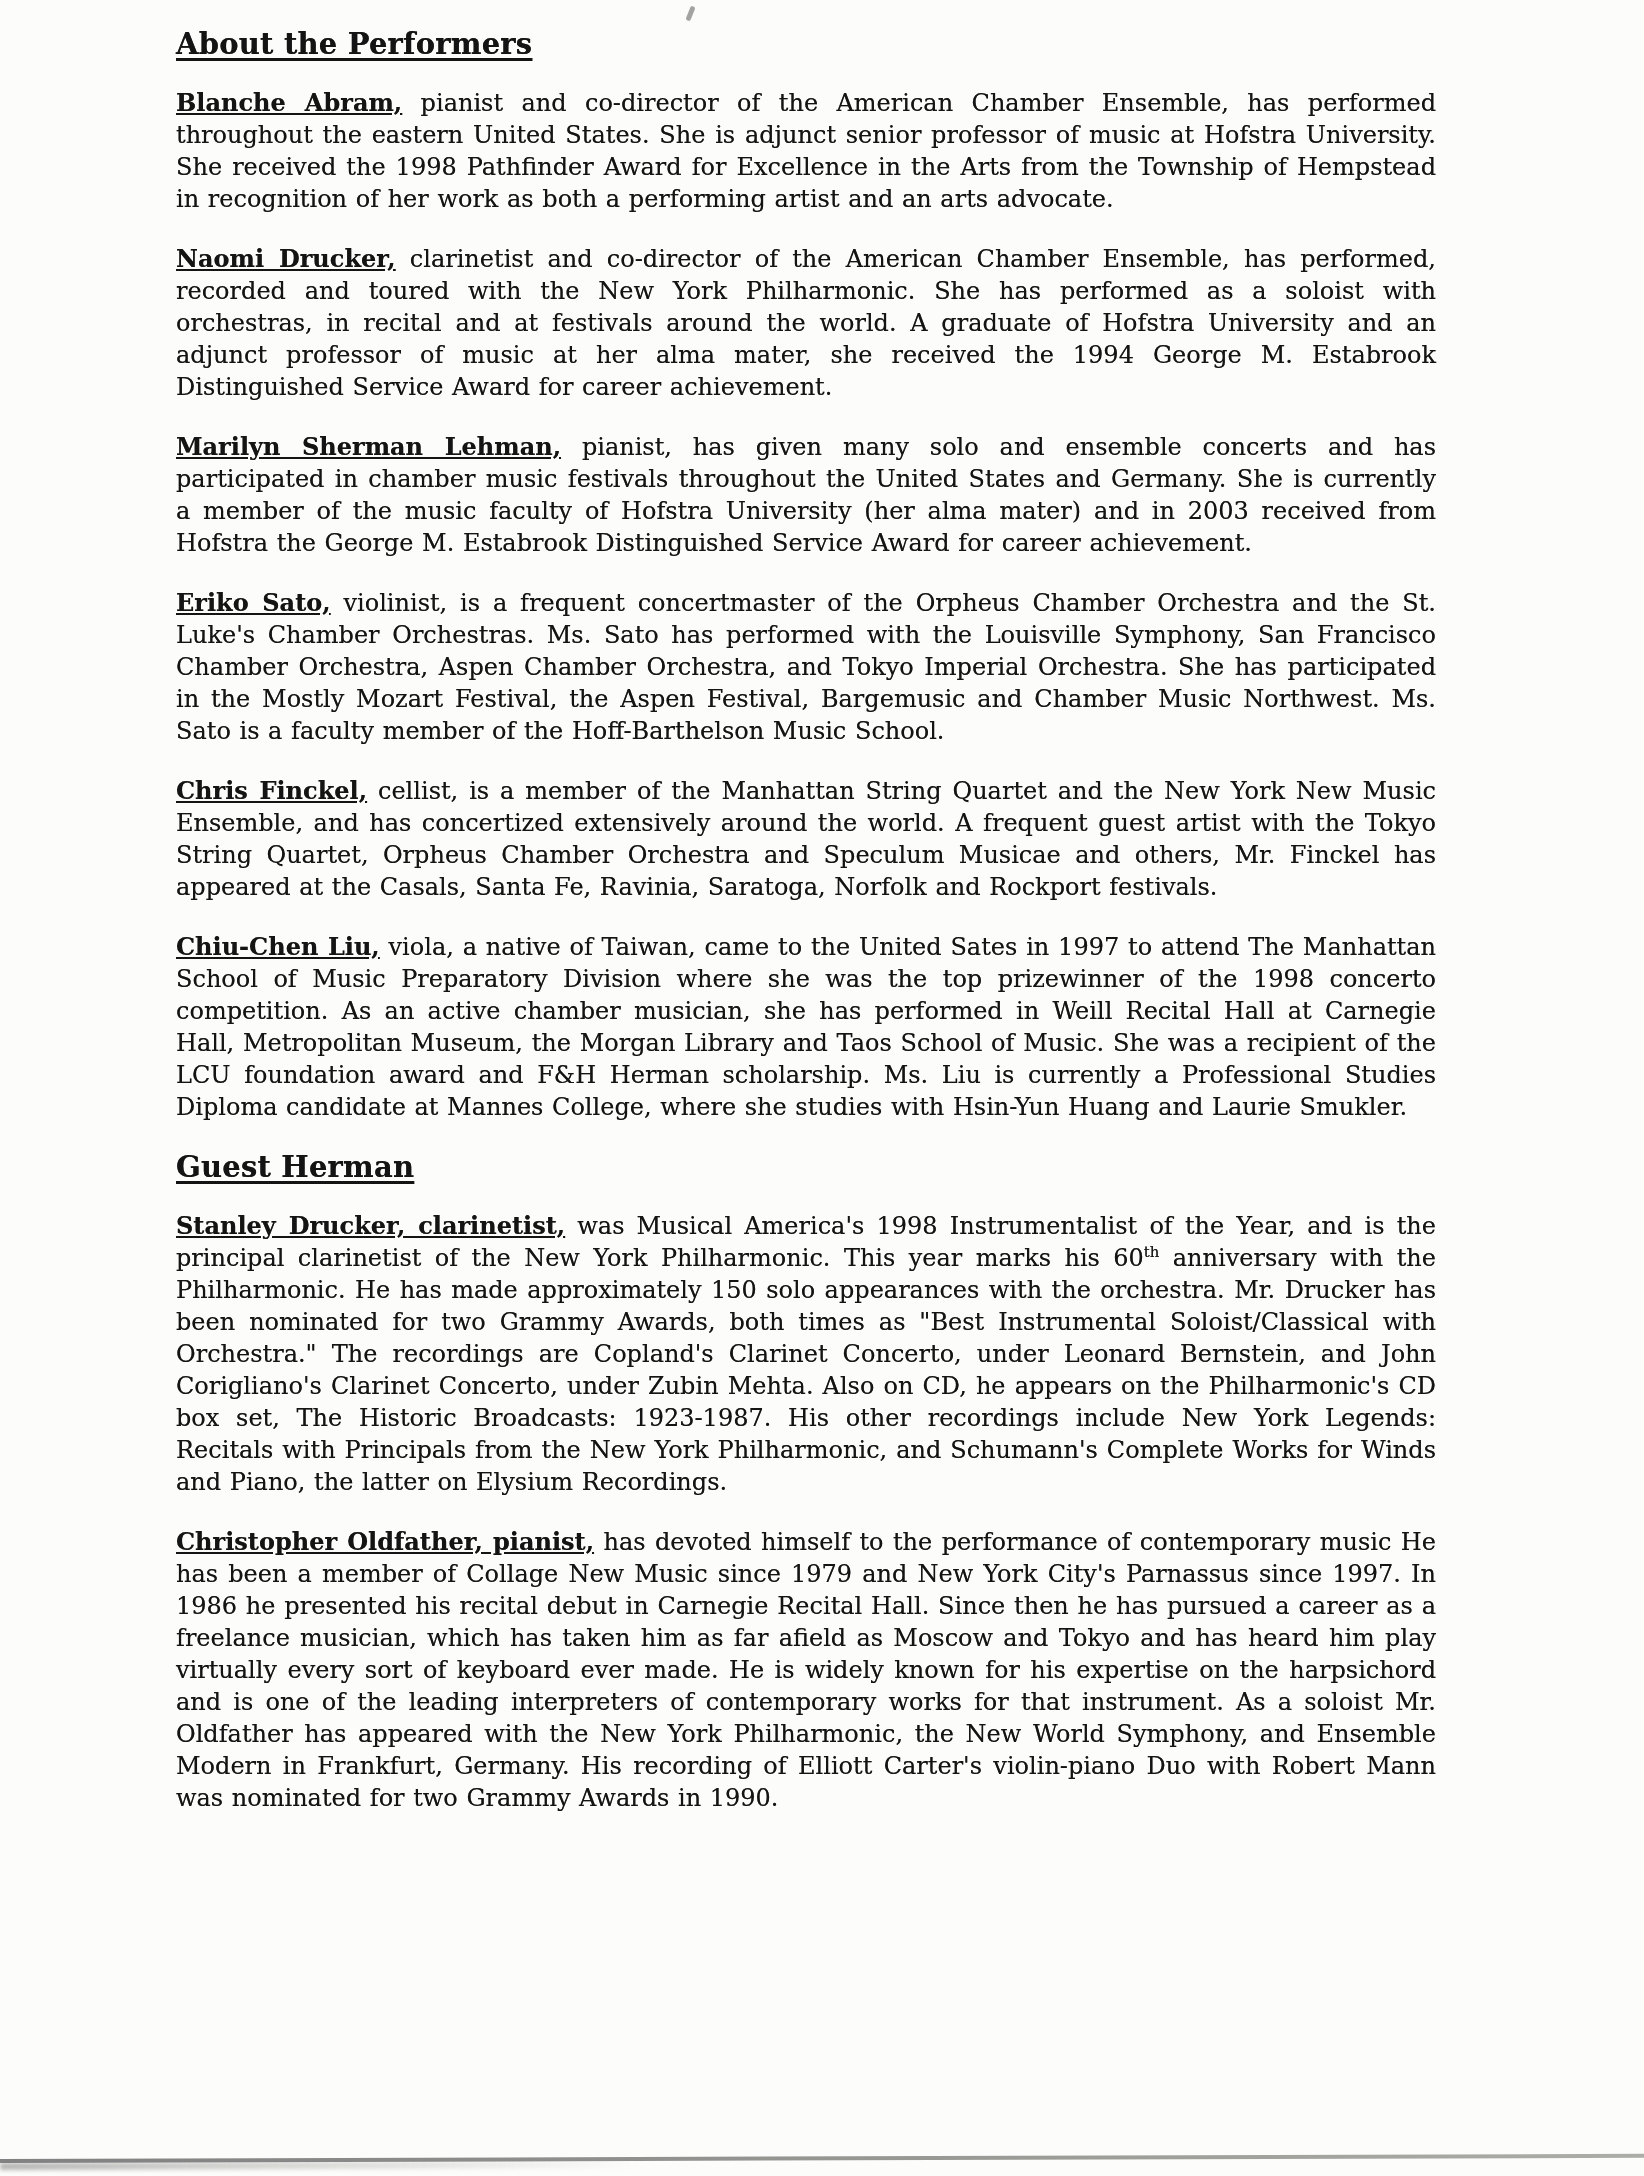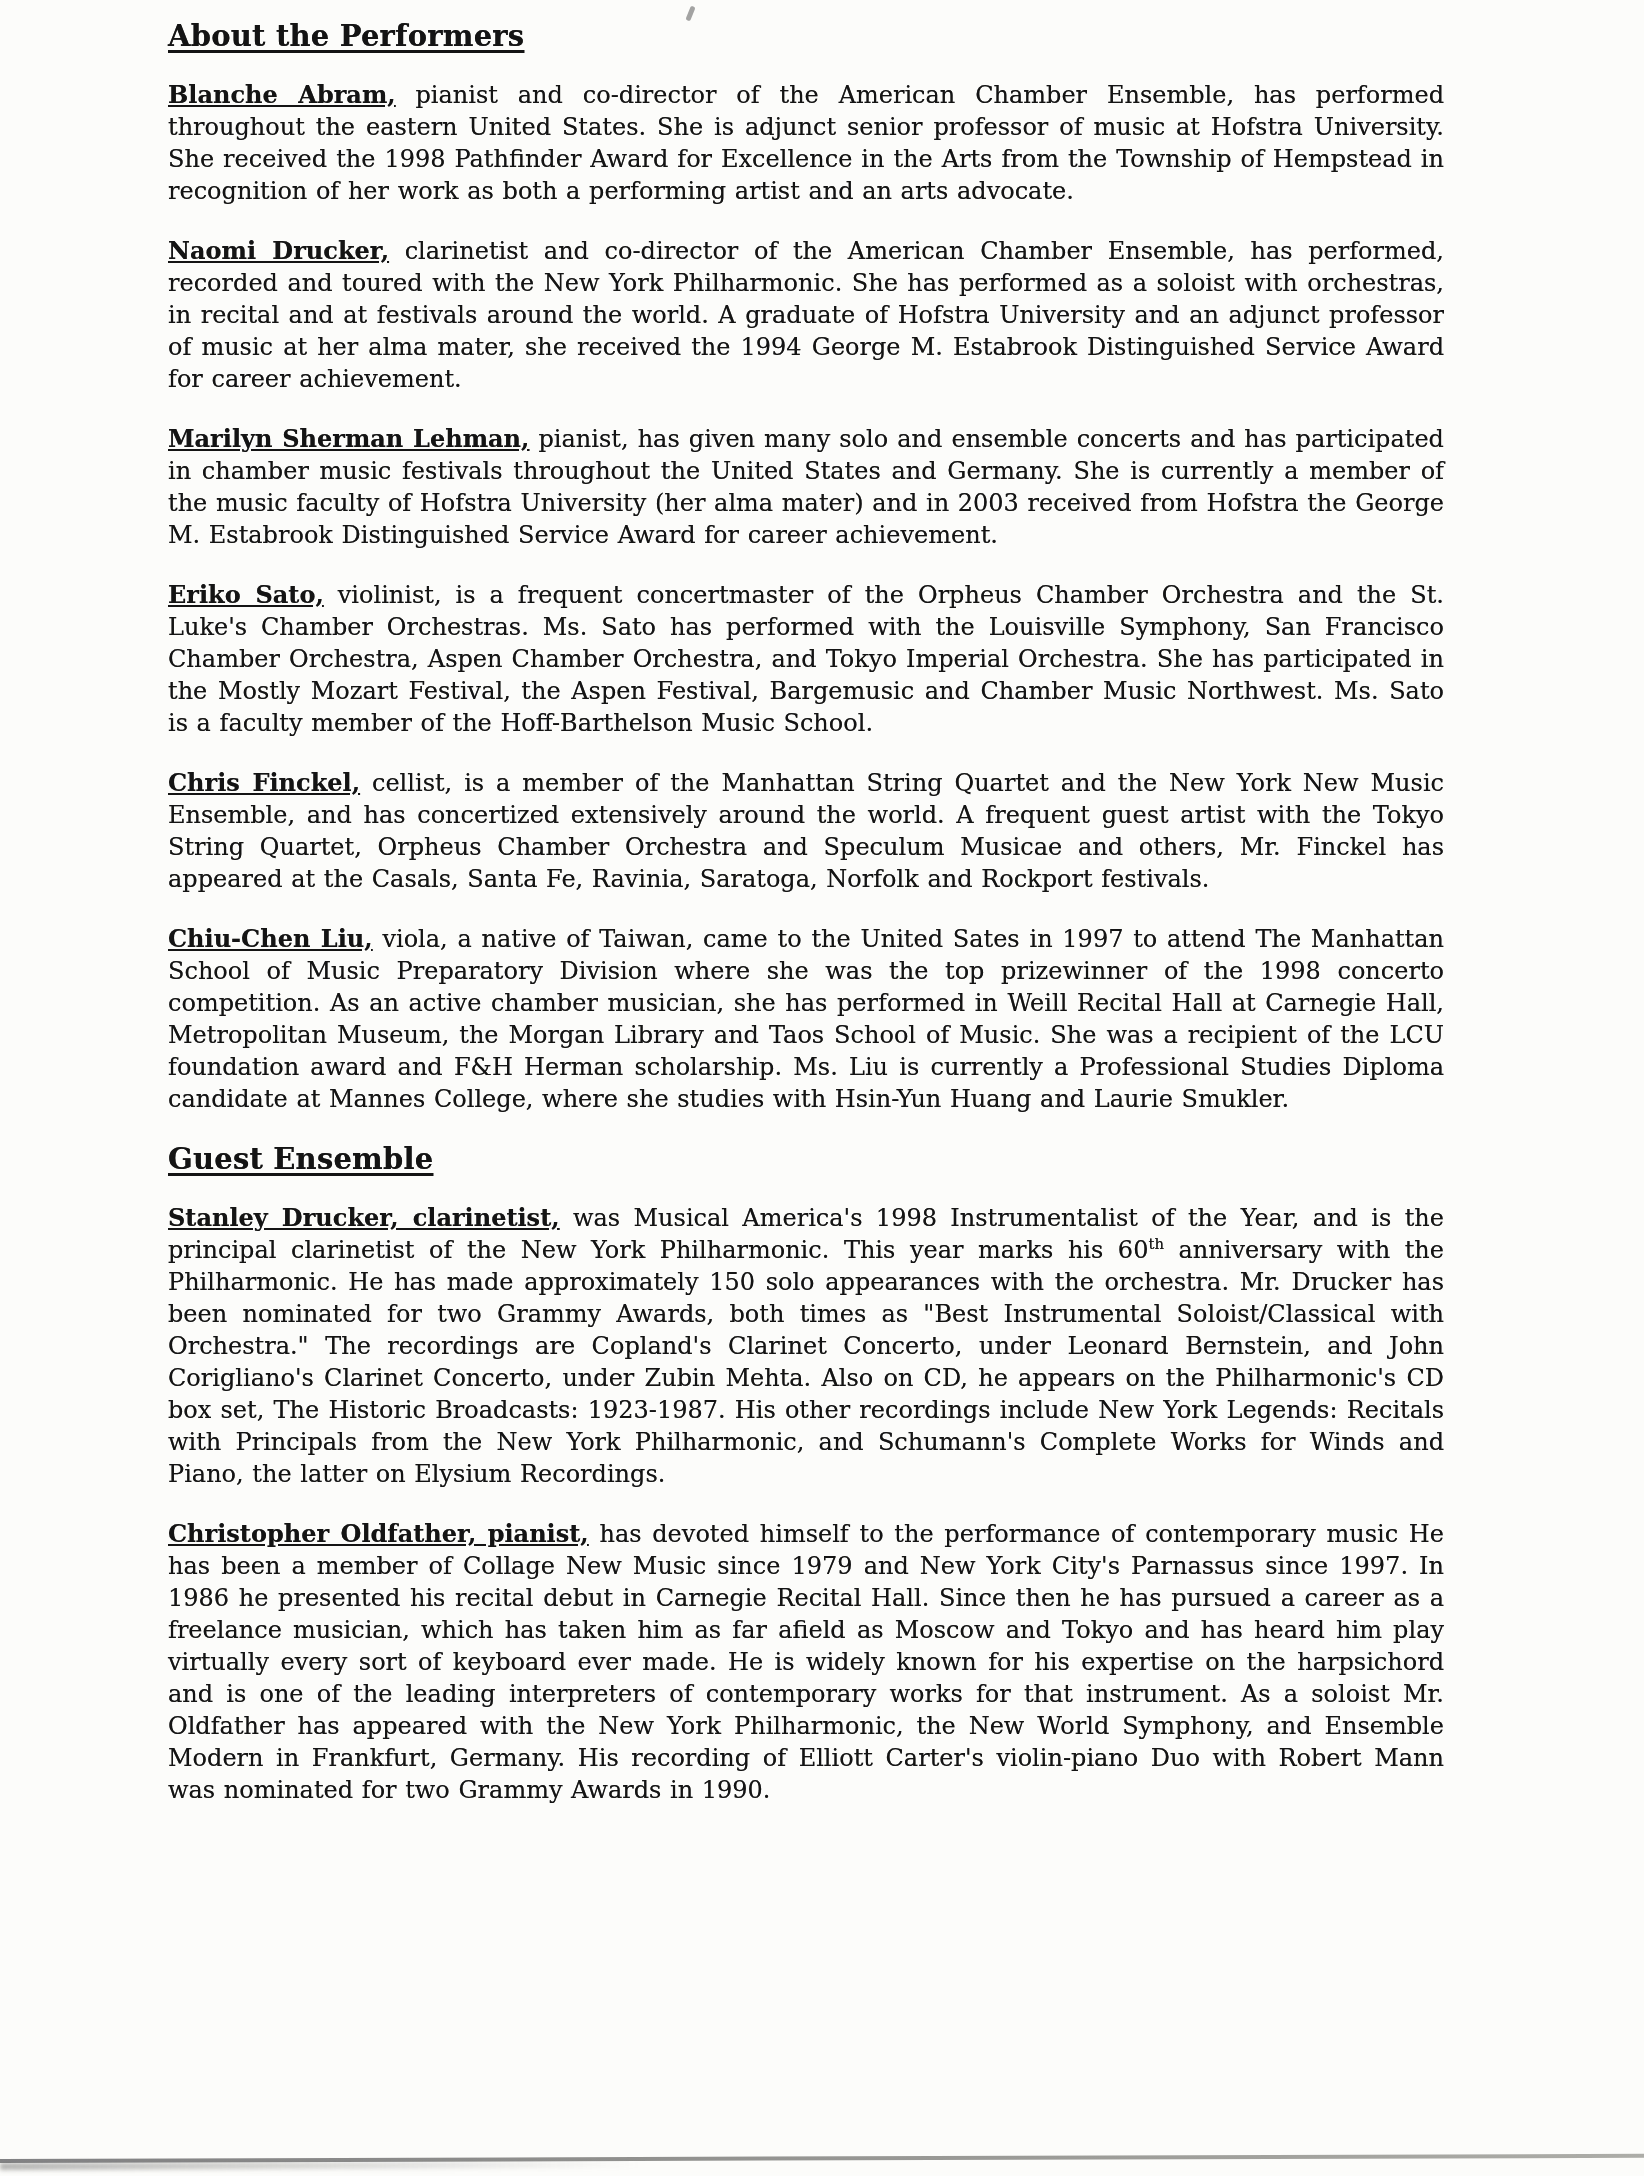--- a/index.html
+++ b/index.html
@@ -11,21 +11,21 @@
     color: #141414;
     font-family: "DejaVu Serif", serif;
     overflow: hidden;
   }
   .page-content {
     position: absolute;
     left: 160px;
     top: 12px;
     width: 1292px;
   }
-  .section { margin: 8px; }
+  .section { margin: 16px; }
   .section + .section { margin-top: 8px; }
   h2.heading {
     font-size: 29px;
     line-height: 33px;
     font-weight: bold;
     margin: 0 0 26px 0;
     text-decoration: underline;
     text-decoration-thickness: 3px;
     text-underline-offset: 4px;
     letter-spacing: 0.2px;
@@ -86,21 +86,21 @@
     <section class="section">
       <h2 class="heading">About the Performers</h2>
       <p class="para"><span class="b">Blanche Abram,</span><span> pianist and co-director of the American Chamber Ensemble, has performed throughout the eastern United States. She is adjunct senior professor of music at Hofstra University. She received the 1998 Pathfinder Award for Excellence in the Arts from the Township of Hempstead in recognition of her work as both a performing artist and an arts advocate.</span></p>
       <p class="para"><span class="b">Naomi Drucker,</span><span> clarinetist and co-director of the American Chamber Ensemble, has performed, recorded and toured with the New York Philharmonic. She has performed as a soloist with orchestras, in recital and at festivals around the world. A graduate of Hofstra University and an adjunct professor of music at her alma mater, she received the 1994 George M. Estabrook Distinguished Service Award for career achievement.</span></p>
       <p class="para"><span class="b">Marilyn Sherman Lehman,</span><span> pianist, has given many solo and ensemble concerts and has participated in chamber music festivals throughout the United States and Germany. She is currently a member of the music faculty of Hofstra University (her alma mater) and in 2003 received from Hofstra the George M. Estabrook Distinguished Service Award for career achievement.</span></p>
       <p class="para"><span class="b">Eriko Sato,</span><span> violinist, is a frequent concertmaster of the Orpheus Chamber Orchestra and the St. Luke's Chamber Orchestras. Ms. Sato has performed with the Louisville Symphony, San Francisco Chamber Orchestra, Aspen Chamber Orchestra, and Tokyo Imperial Orchestra. She has participated in the Mostly Mozart Festival, the Aspen Festival, Bargemusic and Chamber Music Northwest. Ms. Sato is a faculty member of the Hoff-Barthelson Music School.</span></p>
       <p class="para"><span class="b">Chris Finckel,</span><span> cellist, is a member of the Manhattan String Quartet and the New York New Music Ensemble, and has concertized extensively around the world. A frequent guest artist with the Tokyo String Quartet, Orpheus Chamber Orchestra and Speculum Musicae and others, Mr. Finckel has appeared at the Casals, Santa Fe, Ravinia, Saratoga, Norfolk and Rockport festivals.</span></p>
       <p class="para"><span class="b">Chiu-Chen Liu,</span><span> viola, a native of Taiwan, came to the United Sates in 1997 to attend The Manhattan School of Music Preparatory Division where she was the top prizewinner of the 1998 concerto competition. As an active chamber musician, she has performed in Weill Recital Hall at Carnegie Hall, Metropolitan Museum, the Morgan Library and Taos School of Music. She was a recipient of the LCU foundation award and F&amp;H Herman scholarship. Ms. Liu is currently a Professional Studies Diploma candidate at Mannes College, where she studies with Hsin-Yun Huang and Laurie Smukler.</span></p>
     </section>
     <section class="section">
-      <h2 class="heading">Guest Ensemble</h2>
+      <h2 class="heading">Guest Herman</h2>
       <p class="para"><span class="b">Stanley Drucker, clarinetist,</span><span> was Musical America's 1998 Instrumentalist of the Year, and is the principal clarinetist of the New York Philharmonic. This year marks his 60</span><sup>th</sup><span> anniversary with the Philharmonic. He has made approximately 150 solo appearances with the orchestra. Mr. Drucker has been nominated for two Grammy Awards, both times as "Best Instrumental Soloist/Classical with Orchestra." The recordings are Copland's Clarinet Concerto, under Leonard Bernstein, and John Corigliano's Clarinet Concerto, under Zubin Mehta. Also on CD, he appears on the Philharmonic's CD box set, The Historic Broadcasts: 1923-1987. His other recordings include New York Legends: Recitals with Principals from the New York Philharmonic, and Schumann's Complete Works for Winds and Piano, the latter on Elysium Recordings.</span></p>
       <p class="para"><span class="b">Christopher Oldfather, pianist,</span><span> has devoted himself to the performance of contemporary music He has been a member of Collage New Music since 1979 and New York City's Parnassus since 1997. In 1986 he presented his recital debut in Carnegie Recital Hall. Since then he has pursued a career as a freelance musician, which has taken him as far afield as Moscow and Tokyo and has heard him play virtually every sort of keyboard ever made. He is widely known for his expertise on the harpsichord and is one of the leading interpreters of contemporary works for that instrument. As a soloist Mr. Oldfather has appeared with the New York Philharmonic, the New World Symphony, and Ensemble Modern in Frankfurt, Germany. His recording of Elliott Carter's violin-piano Duo with Robert Mann was nominated for two Grammy Awards in 1990.</span></p>
     </section>
   </main>
 
 <span class="scan-speck"></span>
 <div class="bottom-edge-line"></div>
 <div class="bottom-edge-smudge"></div>
 
 </body></html>

